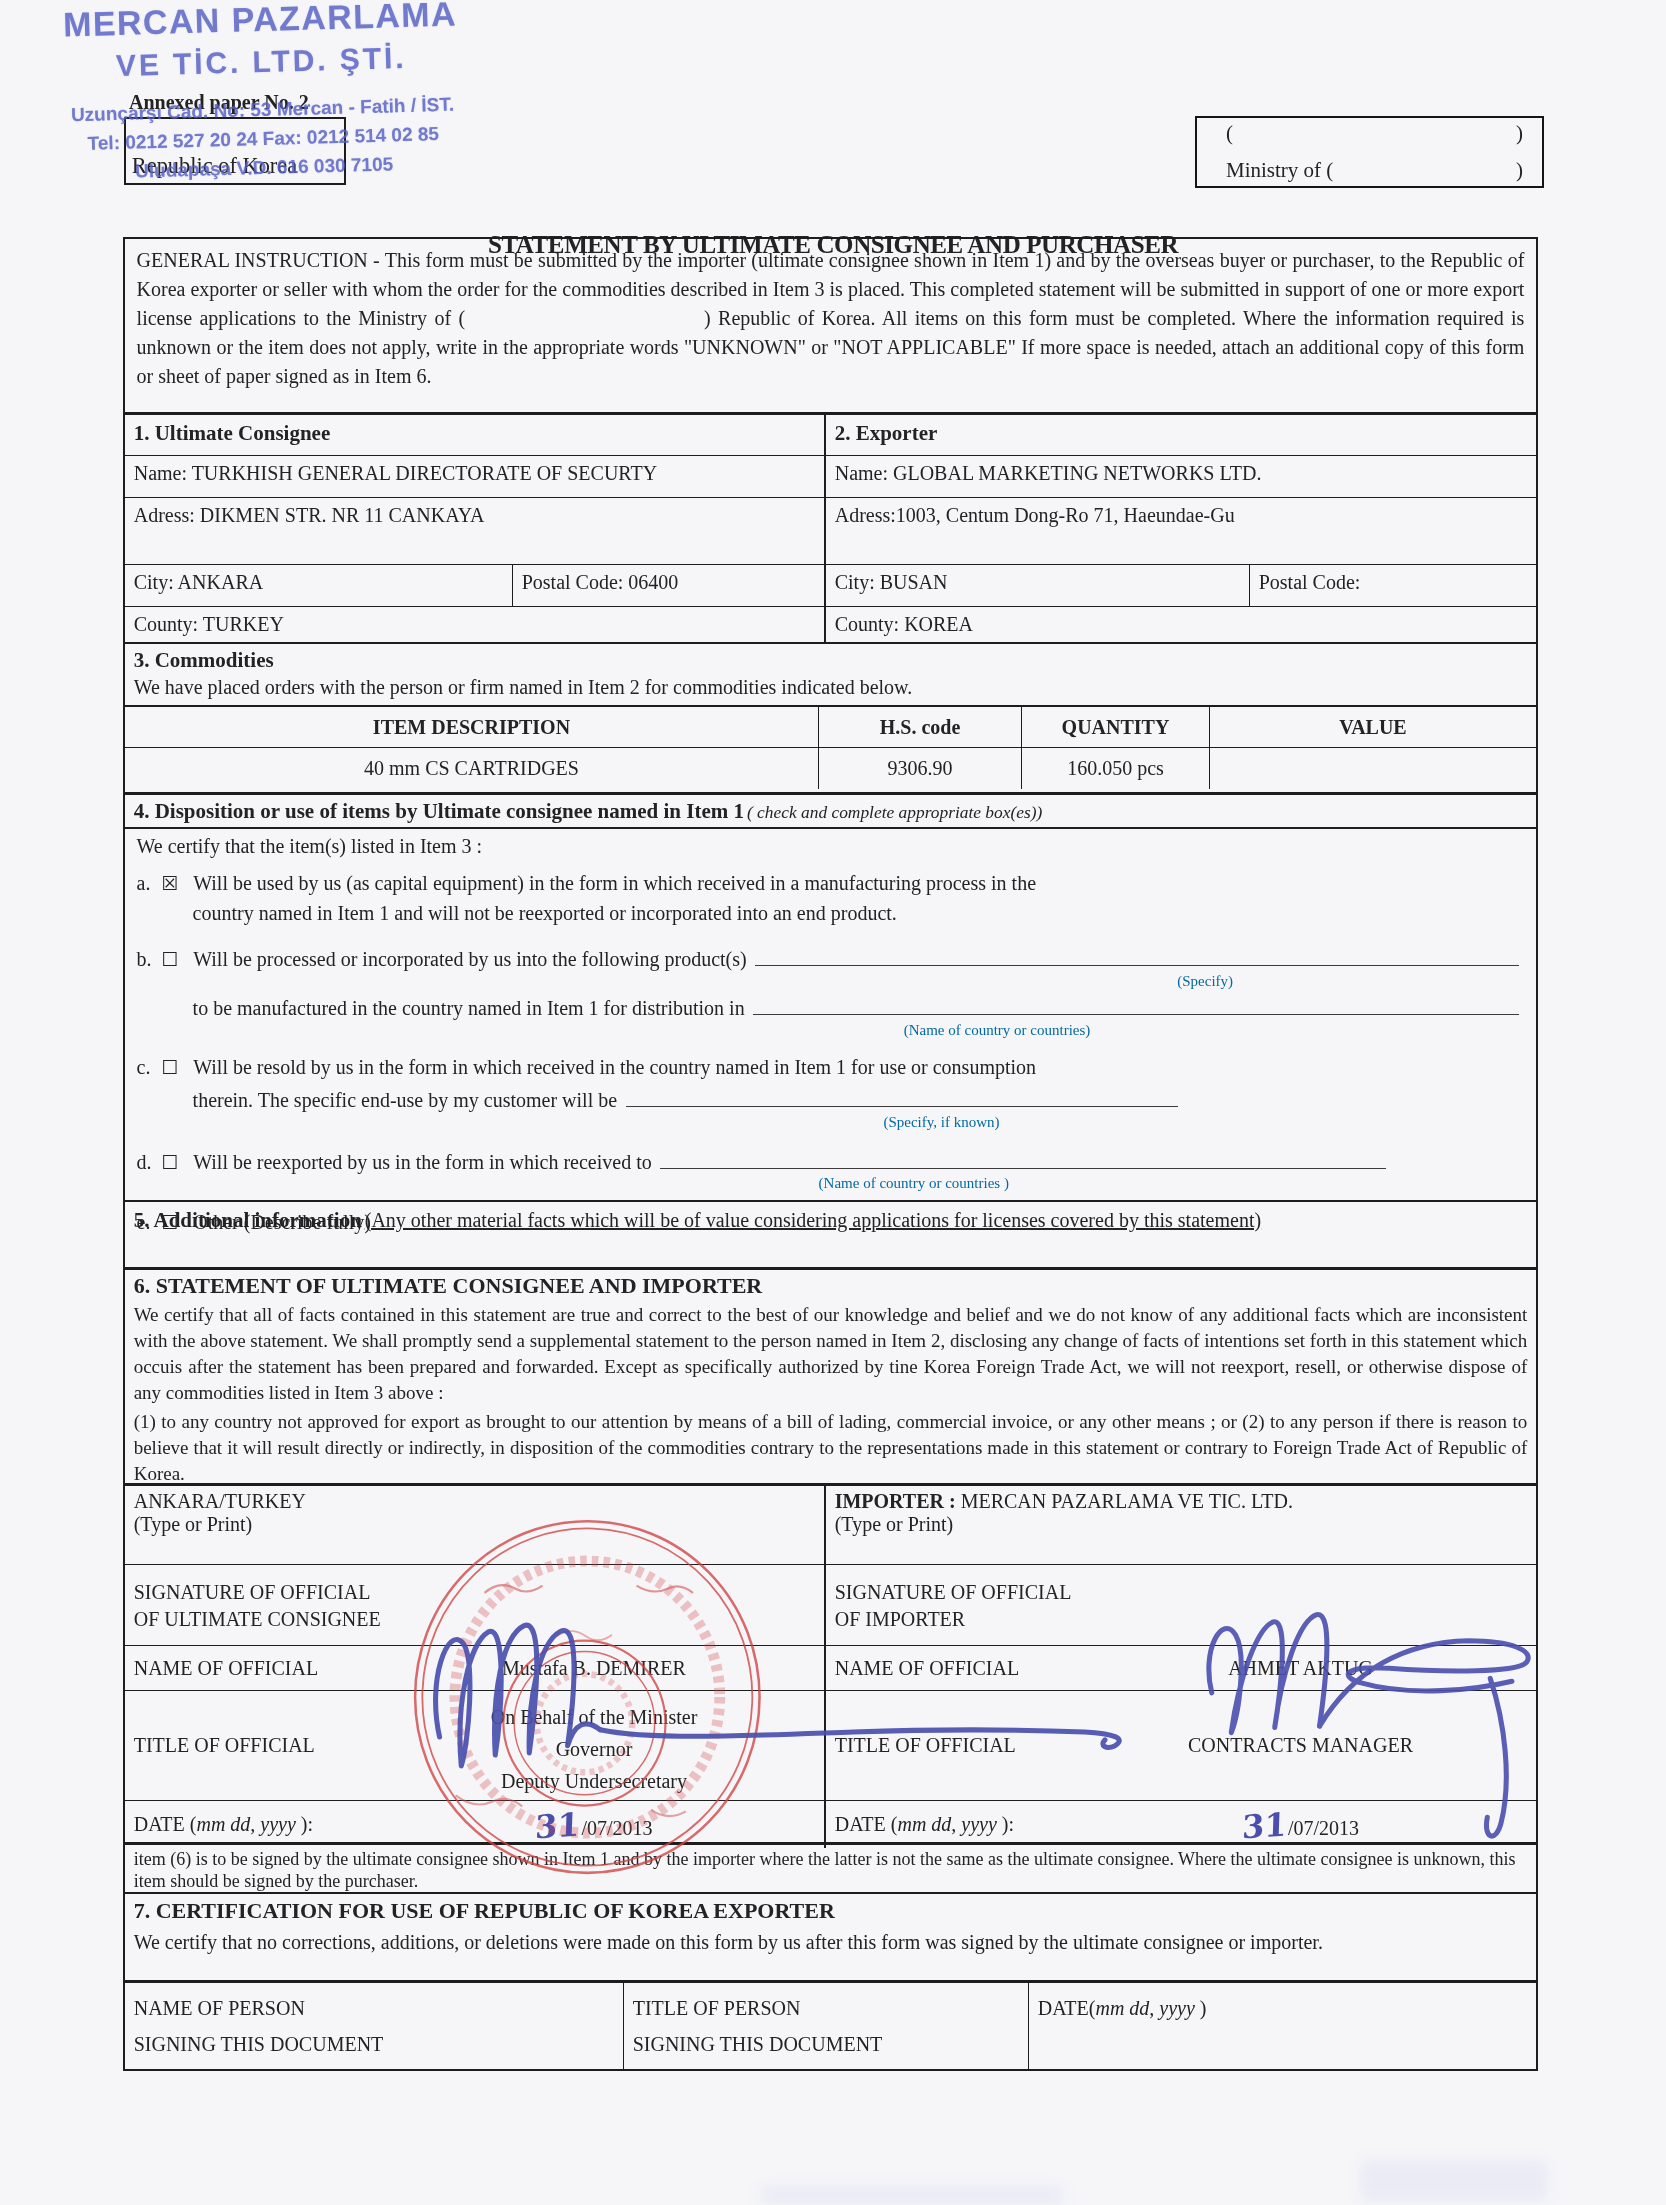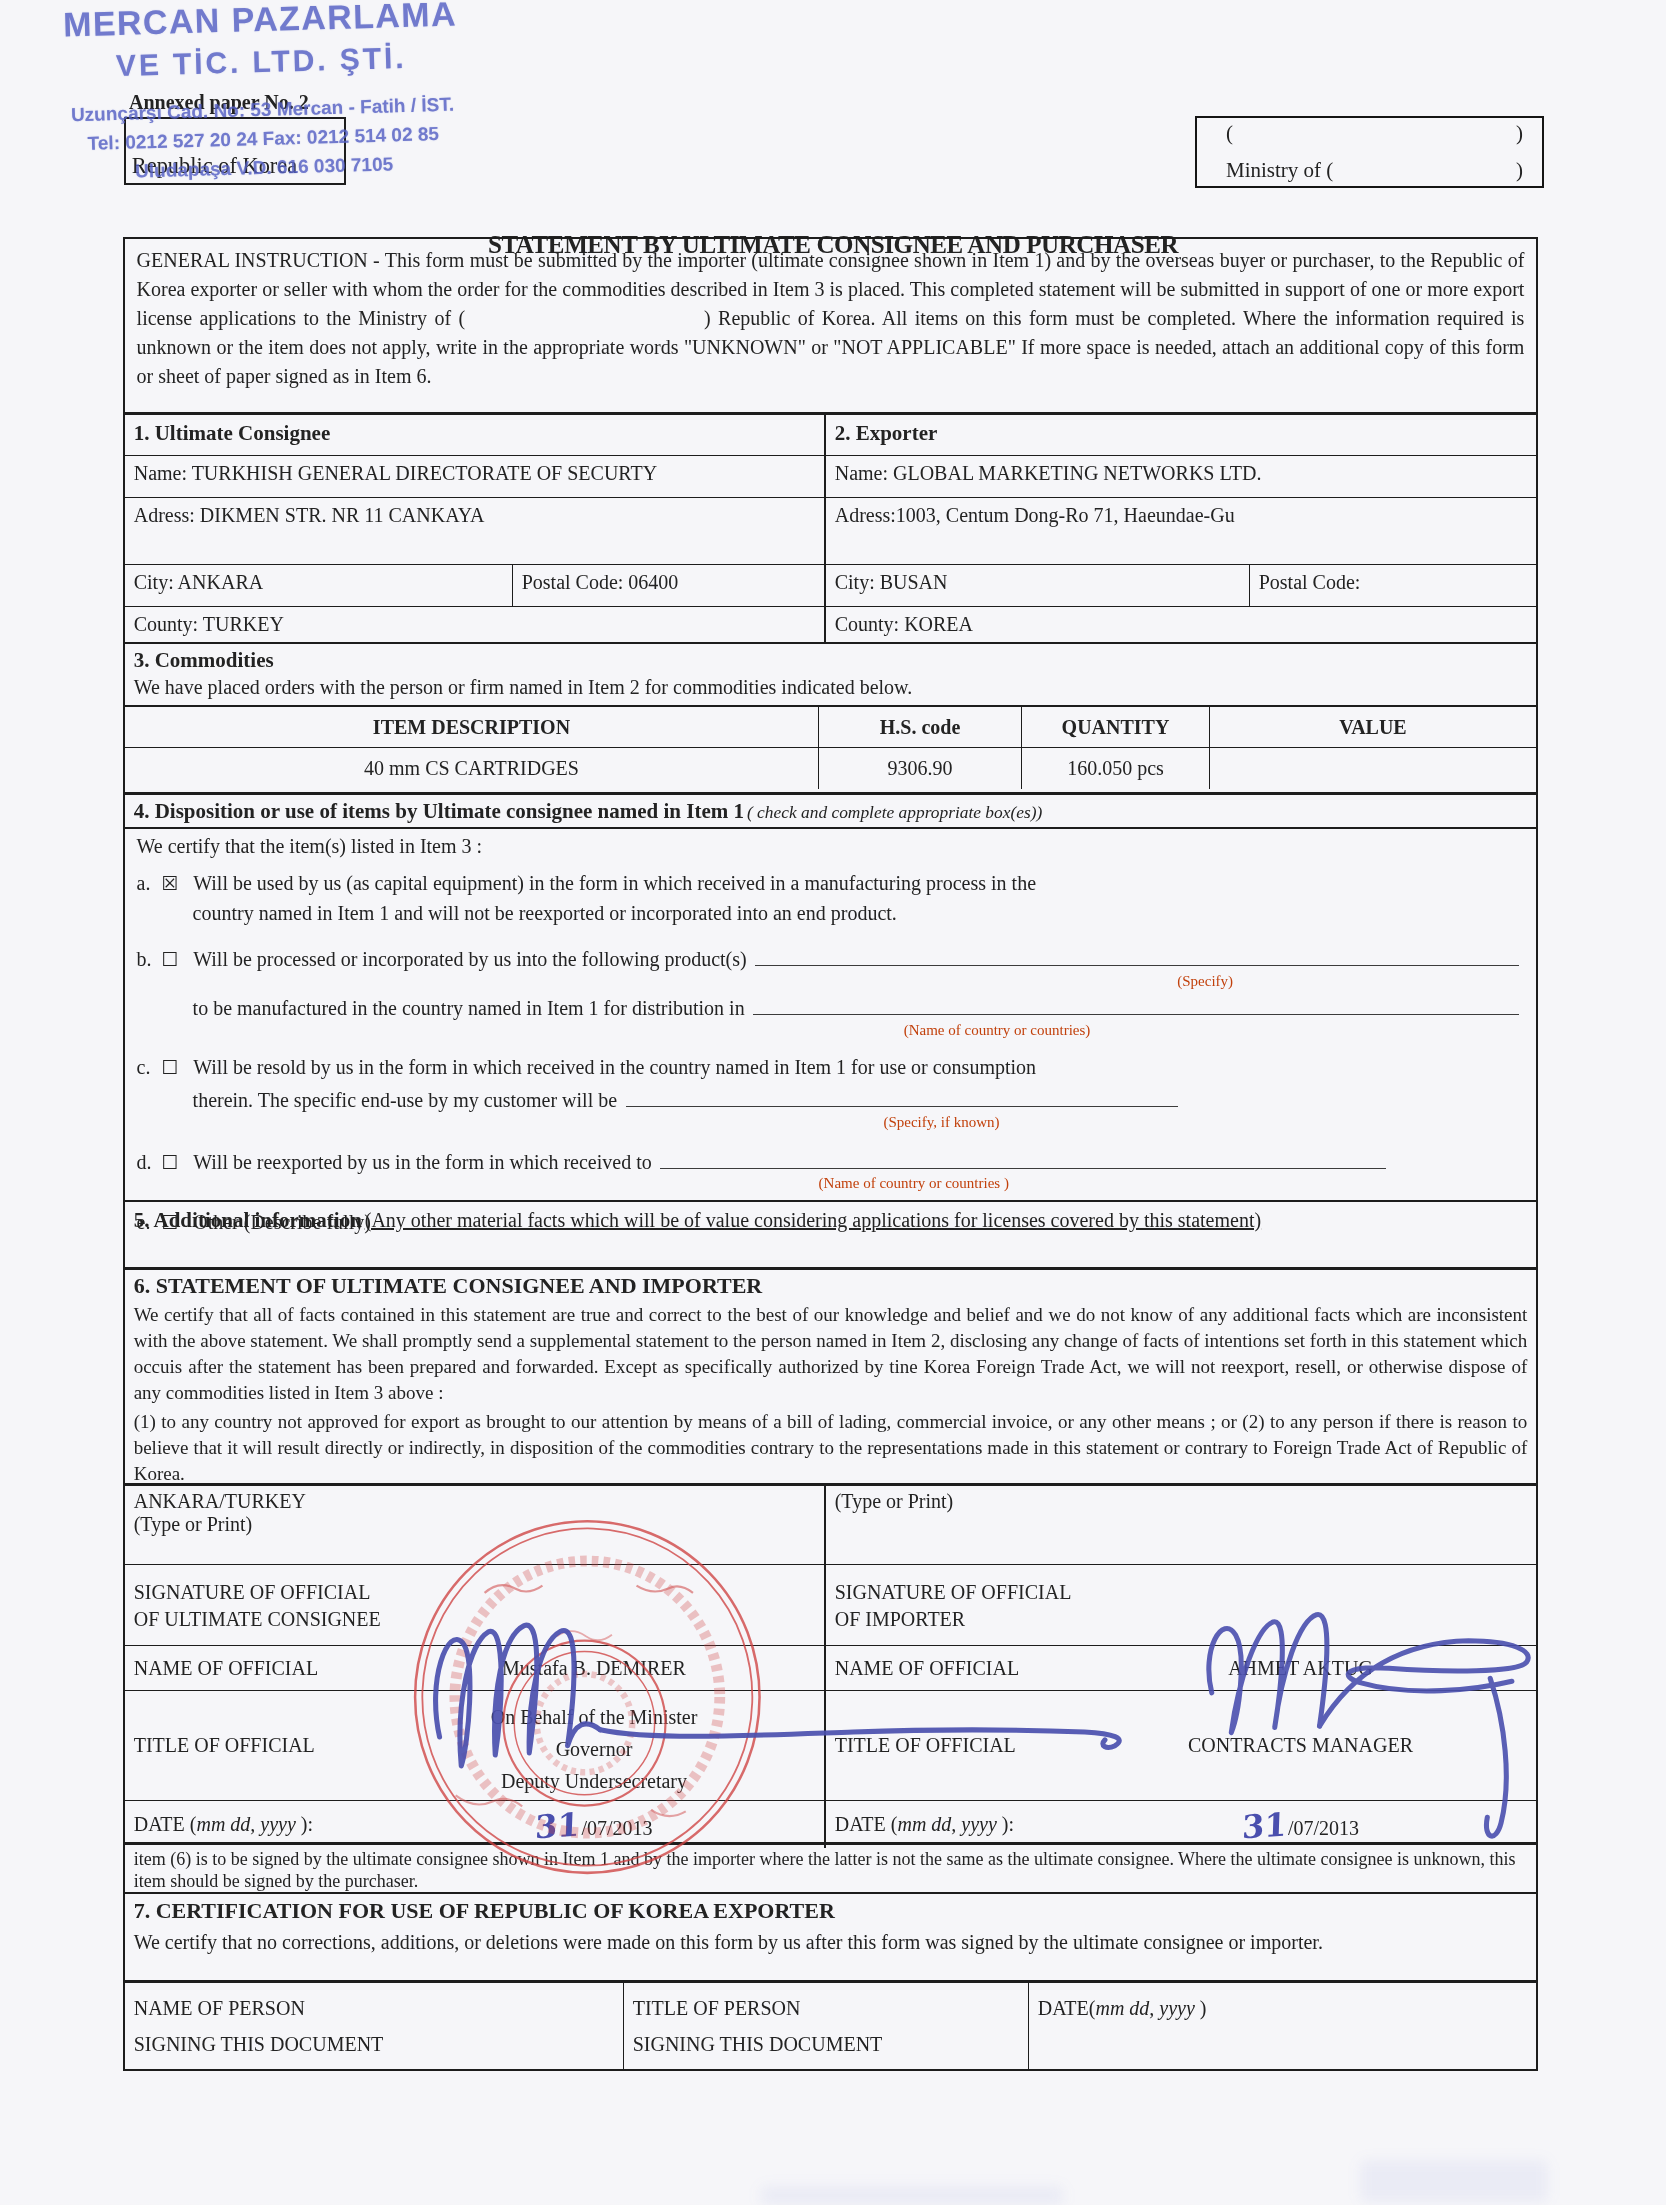--- a/index.html
+++ b/index.html
@@ -54,21 +54,21 @@
   .sec4h .note{font-size:17.4px;font-style:italic;}
   .sec4b{top:827px;height:375px;font-size:20px;padding:5.8px 11.6px;}
   .citem{display:flex;align-items:baseline;margin-top:14.5px;white-space:nowrap;}
   .citem .letter{width:24.6px;flex:none;}
   .citem .cb{width:32px;flex:none;font-family:"DejaVu Sans",sans-serif;font-size:19px;}
   .citem .txt{white-space:normal;}
   .cont{margin-left:56px;margin-top:7.2px;}
   .flexline{display:flex;align-items:baseline;}
   .flexline .txt{white-space:nowrap;}
   .blank{flex:1;border-bottom:1.8px solid #3c3c3c;height:20px;margin:0 5.8px 0 8.7px;}
-  .caption{font-size:15px;color:#c2410c;text-align:center;margin-top:1.4px;}
+  .caption{font-size:15px;color:#0369a1;text-align:center;margin-top:1.4px;}
   
   .sec5{top:1200px;height:69px;padding:5.8px 8.7px;}
   .sec5 .bold{font-size:21px;font-weight:bold;}
   .sec5 .note{font-size:20px;text-decoration:underline;}
   
   .sec6{top:1268px;height:217px;padding:2.9px 8.7px;}
   .sec6 .head{font-size:22px;font-weight:bold;}
   .sec6 p{margin:2.9px 0 0 0;font-size:19px;line-height:26px;text-align:justify;}
   
   .sig{top:1484px;height:360px;display:grid;grid-template-columns:699px 1fr;padding:0;}
@@ -296,20 +296,22 @@
           <span>DATE (</span><span class="it">mm dd, yyyy</span><span> ):</span>
         </span>
         <span class="val">
           <span class="hand-day">31</span><span>/07/2013</span>
         </span>
       </div>
     </div>
 
     <div class="col colR">
       <div class="scell first">
+        <div><span class="b">IMPORTER :</span>
+        <span>MERCAN PAZARLAMA VE TIC. LTD.</span></div>
         <div>(Type or Print)</div>
       </div>
       <div class="scell">
         <div class="lab2" style="padding-top:10px;">
           <div>SIGNATURE OF OFFICIAL</div>
           <div>OF IMPORTER</div>
         </div>
       </div>
       <div class="scell labval">
         <span class="lab" style="width:239px;">NAME OF OFFICIAL</span>

